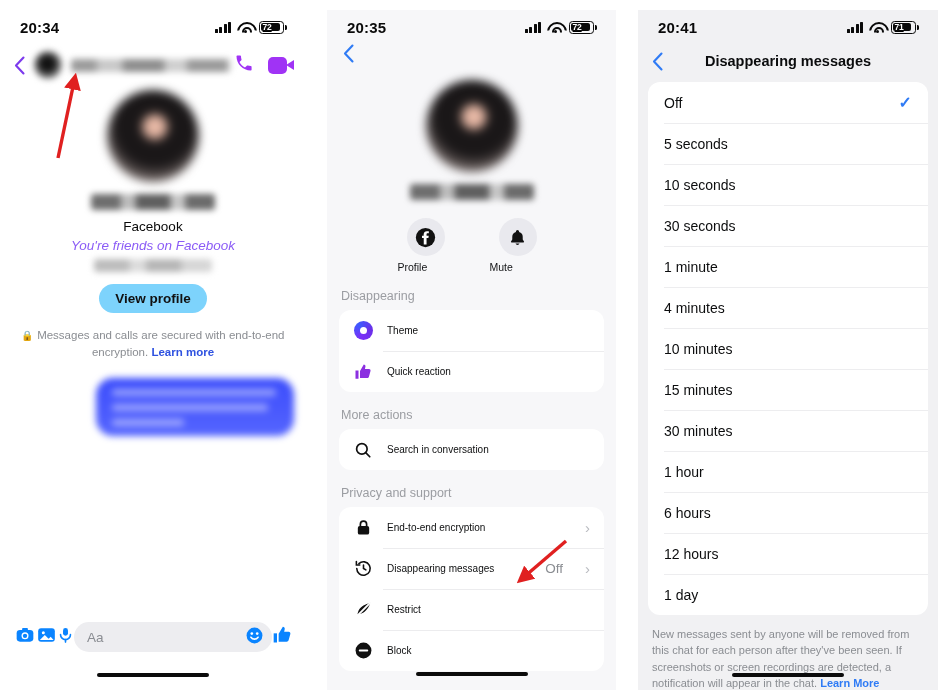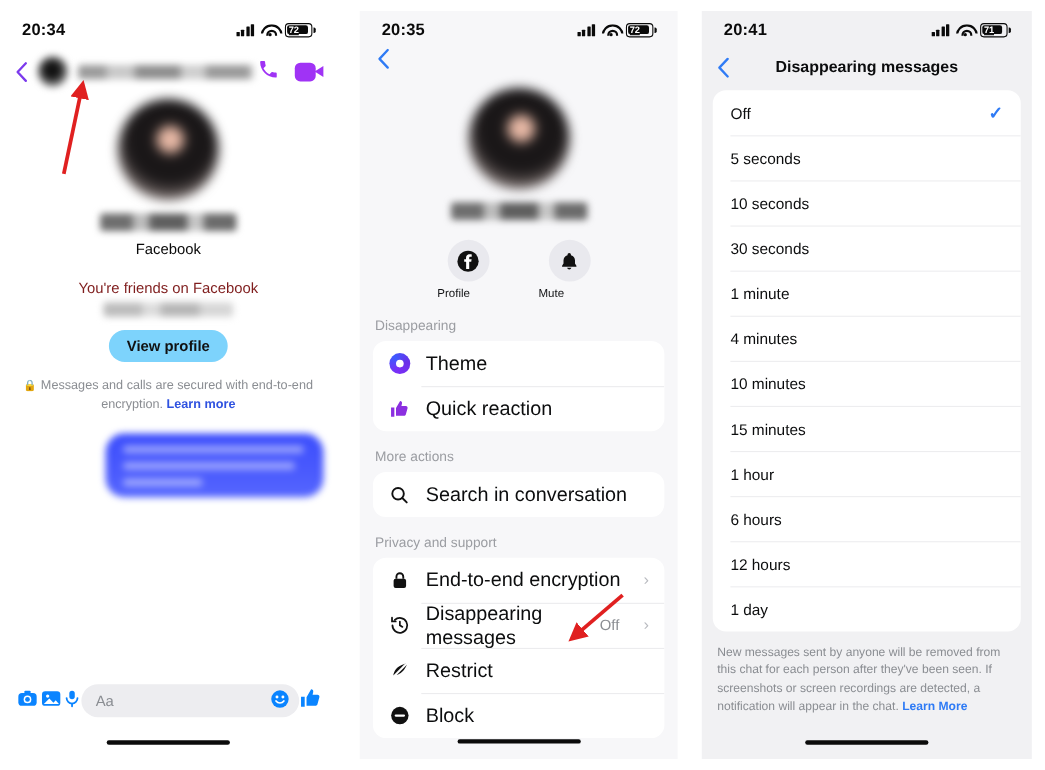--- a/index.html
+++ b/index.html
@@ -82,21 +82,21 @@
     width: 92px; height: 92px; border-radius: 50%; margin: 0 auto;
     background: radial-gradient(circle at 52% 40%, #e8b9a6 0 12%, #1a1718 22% 52%, #6f6563 72%, #b9b2ae 100%);
     filter: blur(5px);
   }
   #phone1 .big-name {
     width: 124px; height: 16px; margin: 12px auto 4px;
     background: linear-gradient(90deg,#6e6e6e 0 22%, #bdbdbd 26% 34%, #5f5f5f 38% 62%, #c7c7c7 66% 74%, #6b6b6b 78% 100%);
     filter: blur(3.4px); border-radius:3px;
   }
   #phone1 .p-facebook { font-size: 13.5px; color:#0a0a0a; margin-top: 9px; }
-  #phone1 .p-friends  { font-size: 13.5px; color:#7f1d1d; margin-top: 20px; }
+  #phone1 .p-friends  { font-size: 13.5px; color:#8b5cf6; margin-top: 4px; font-style: italic; }
   #phone1 .p-mutual {
     width: 118px; height: 13px; margin: 6px auto 0; border-radius:3px;
     background: linear-gradient(90deg,#bcbcbc 0 28%, #dcdcdc 32% 42%, #b6b6b6 46% 72%, #d6d6d6 76% 100%);
     filter: blur(3.2px);
   }
   #phone1 .view-profile {
     display:inline-block; margin-top: 12px; padding: 7px 16px;
     background:#7dd3fc; color:#111; border-radius: 16px;
     font-size: 13.5px; font-weight: bold;
   }
@@ -162,21 +162,21 @@
   }
   #phone2 .card { background:#fff; border-radius: 12px; margin: 0 12px; overflow:hidden; }
   #phone2 .row {
     display:flex; align-items:center; height: 41px; padding: 0 14px; gap: 14px;
     position:relative;
   }
   #phone2 .row + .row::before {
     content:""; position:absolute; left:44px; right:0; top:0; height:1px; background:#ececee;
   }
   #phone2 .row .ico { width: 20px; display:flex; justify-content:center; }
-  #phone2 .row .lbl { font-size: 18px; color:#0c0d0e; flex:1; }
+  #phone2 .row .lbl { font-size: 10px; color:#0c0d0e; flex:1; }
   #phone2 .row .val { font-size: 13.5px; color:#8a8d92; margin-right: 8px; }
   #phone2 .row .arr { color:#b9bbc0; font-size: 15px; }
   .theme-dot {
     width: 19px; height: 19px; border-radius: 50%;
     background: conic-gradient(from 200deg, #7b2ff7, #3d5afe, #6a2fe8, #7b2ff7);
     display:flex; align-items:center; justify-content:center;
   }
   .theme-dot i { width: 7px; height: 7px; border-radius:50%; background:#fff; display:block; }
   #phone2 .home-bar2 {
     position:absolute; bottom: 14px; left: 50%; transform: translateX(-50%);
@@ -512,20 +512,23 @@
           <span>1 minute</span>
         </div>
       <div class="opt">
           <span>4 minutes</span>
         </div>
       <div class="opt">
           <span>10 minutes</span>
         </div>
       <div class="opt">
           <span>15 minutes</span>
+        </div>
+      <div class="opt">
+          <span>30 minutes</span>
         </div>
       <div class="opt">
           <span>1 hour</span>
         </div>
       <div class="opt">
           <span>6 hours</span>
         </div>
       <div class="opt">
           <span>12 hours</span>
         </div>

